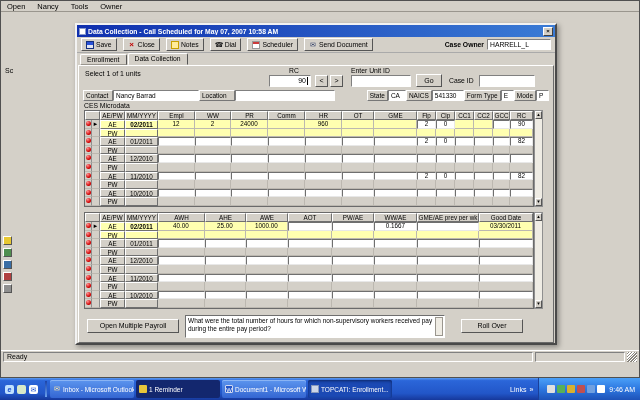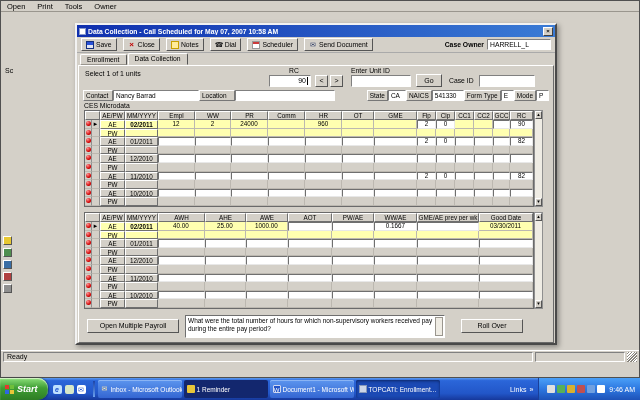--- a/index.html
+++ b/index.html
@@ -127,21 +127,21 @@
   .clock{font-size:7px;color:#fff;margin-left:4px;}
 </style>
 </head>
 <body>
 
 <div class="screen">
 
   <div class="mw">
     <div class="menubar" id="menubar">
         <span class="mitem">Open</span>
-        <span class="mitem">Print</span>
+        <span class="mitem">Nancy</span>
         <span class="mitem">Tools</span>
         <span class="mitem">Owner</span>
       </div>
 
     <div class="client">
       <div class="sc-label">Sc</div>
       <div class="side-icons" id="sideIcons">
           <span class="sideicon" style="background: rgb(232, 200, 50);"></span>
           <span class="sideicon" style="background: rgb(79, 143, 79);"></span>
           <span class="sideicon" style="background: rgb(58, 110, 165);"></span>
@@ -624,29 +624,20 @@
     </div>
 
     <div class="statusbar">
       <span class="spanel main">Ready</span>
       <span class="spanel short"></span>
       <span class="grip"></span>
     </div>
   </div>
 
   <div class="taskbar">
-    <div class="start">
-      <span class="flag">
-        <i style="background:#e23a2e"></i>
-          <i style="background:#6fbf3a"></i>
-          <i style="background:#2e66e2"></i>
-          <i style="background:#e8c63a"></i>
-      </span>
-      <span>Start</span>
-    </div>
     <div class="ql" id="ql">
         <span class="qlicon" style="background: rgb(191, 224, 255);">e</span>
         <span class="qlicon" style="background: rgb(216, 232, 200);"></span>
         <span class="qlicon" style="background: rgb(255, 255, 255);">✉</span>
       </div>
     <span class="tdivider"></span>
     <div class="tasks" id="tasks">
         <div class="task normal">
           <span class="ticon8 outlook-icon">✉</span>
           <span class="tlabel2">Inbox - Microsoft Outlook</span>

